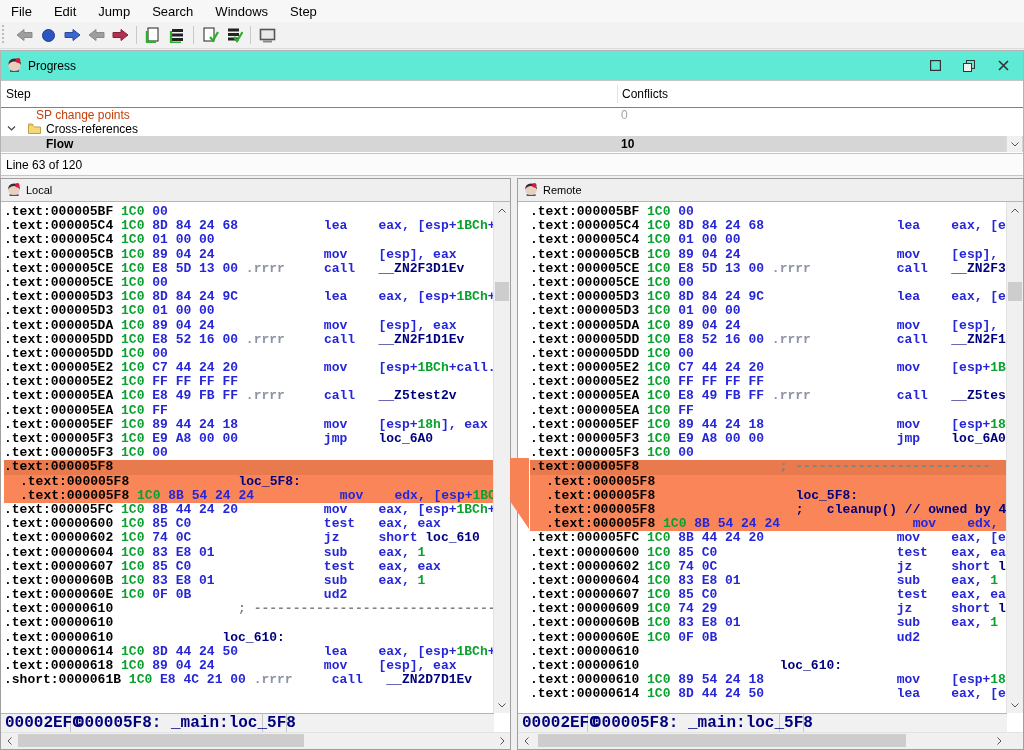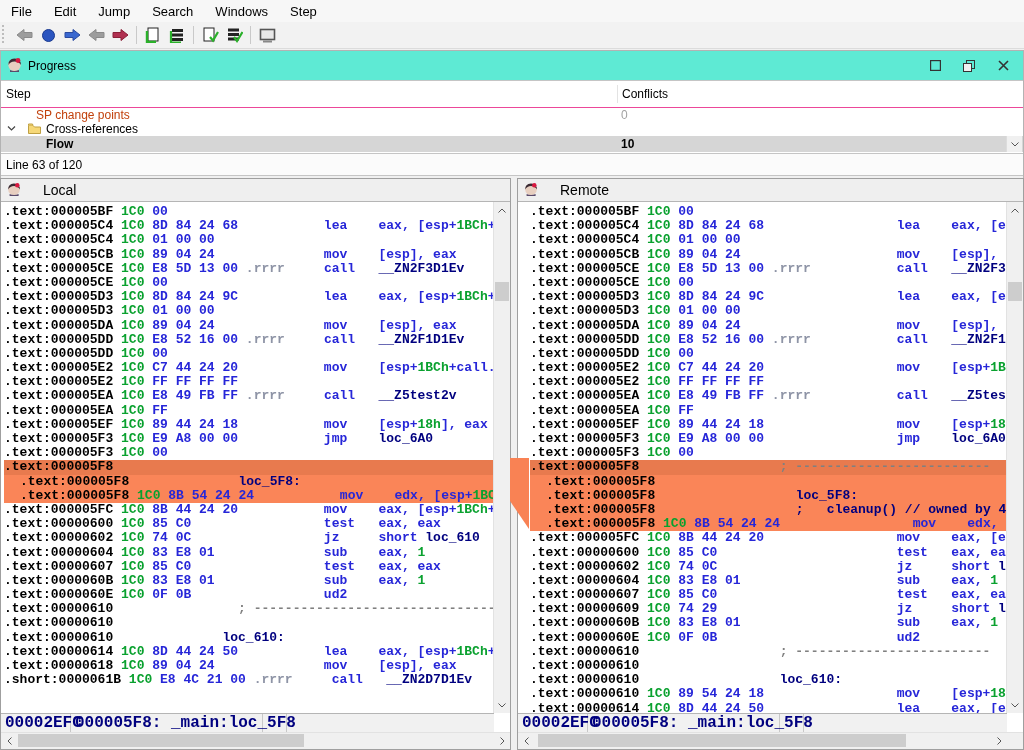--- a/index.html
+++ b/index.html
@@ -32,21 +32,21 @@
   .tree-chevron{position:absolute;left:6px;top:1px;}
   .tree-folder{position:absolute;left:27px;top:1px;}
   #tree-scrollbtn{position:absolute;right:1px;bottom:1px;width:15px;height:16px;background:#f0f0f0;border-left:1px solid #dcdcdc;display:flex;align-items:center;justify-content:center;}
   
   #linebar{height:21px;background:#fbfbfb;border-bottom:1px solid #c5c5c5;display:flex;align-items:center;padding-left:5px;}
   
   .pane{position:absolute;top:178px;height:572px;background:#fff;border:1px solid #9f9f9f;box-sizing:border-box;display:flex;flex-direction:column;}
   #pane-local{left:0;width:511px;}
   #pane-remote{left:517px;width:507px;}
   .pane-header{height:22px;background:#efefef;border-bottom:1px solid #b5b5b5;display:flex;align-items:center;flex:0 0 22px;}
-  .pane-header .ptitle{margin-left:22px;font-size:14px;}
+  .pane-header .ptitle{margin-left:5px;font-size:11px;}
   .pane-main{position:relative;flex:1;overflow:hidden;}
   .listing{position:absolute;left:0;top:0;right:16px;bottom:0;overflow:hidden;padding-top:3px;background:#fff;}
   #pane-local .listing{padding-left:3px;}
   #pane-remote .listing{padding-left:12px;}
   .ln{height:14.2px;line-height:14.2px;white-space:pre;font-family:"Liberation Mono",monospace;font-size:13px;font-weight:bold;}
   .ln.hl1{background:#e87a4e;}
   .ln.hl2{background:#fa8558;padding-left:16px;}
   .c-a{color:#000000;}
   .c-b{color:#2626d8;}
   .c-g{color:#0aa12f;}
@@ -347,21 +347,20 @@
         <div class="ln hl2"><span class="c-a">.text:000005F8</span><span class="c-b">                  </span><span class="c-n">;   cleanup() // owned by 4B7</span></div>
         <div class="ln hl2"><span class="c-a">.text:000005F8 </span><span class="c-g">1C0</span><span class="c-b"> 8B 54 24 24                 mov    edx, [esp+</span></div>
         <div class="ln"><span class="c-a">.text:000005FC </span><span class="c-g">1C0</span><span class="c-b"> 8B 44 24 20                 mov    eax, [esp+</span></div>
         <div class="ln"><span class="c-a">.text:00000600 </span><span class="c-g">1C0</span><span class="c-b"> 85 C0                       test   eax, eax</span></div>
         <div class="ln"><span class="c-a">.text:00000602 </span><span class="c-g">1C0</span><span class="c-b"> 74 0C                       jz     short </span><span class="c-n">loc_610</span></div>
         <div class="ln"><span class="c-a">.text:00000604 </span><span class="c-g">1C0</span><span class="c-b"> 83 E8 01                    sub    eax, </span><span class="c-g">1</span></div>
         <div class="ln"><span class="c-a">.text:00000607 </span><span class="c-g">1C0</span><span class="c-b"> 85 C0                       test   eax, eax</span></div>
         <div class="ln"><span class="c-a">.text:00000609 </span><span class="c-g">1C0</span><span class="c-b"> 74 29                       jz     short </span><span class="c-n">loc_634</span></div>
         <div class="ln"><span class="c-a">.text:0000060B </span><span class="c-g">1C0</span><span class="c-b"> 83 E8 01                    sub    eax, </span><span class="c-g">1</span></div>
         <div class="ln"><span class="c-a">.text:0000060E </span><span class="c-g">1C0</span><span class="c-b"> 0F 0B                       ud2</span></div>
-        <div class="ln"><span class="c-a">.text:00000610</span><span class="c-d">                  ; -------------------------</span></div>
         <div class="ln"><span class="c-a">.text:00000610</span></div>
         <div class="ln"><span class="c-a">.text:00000610</span><span class="c-b">                  </span><span class="c-n">loc_610:</span></div>
         <div class="ln"><span class="c-a">.text:00000610 </span><span class="c-g">1C0</span><span class="c-b"> 89 54 24 18                 mov    [esp+</span><span class="c-g">18h</span></div>
         <div class="ln"><span class="c-a">.text:00000614 </span><span class="c-g">1C0</span><span class="c-b"> 8D 44 24 50                 lea    eax, [esp+</span></div>
       </div>
     <div class="vscroll">
       <div class="sbtn up">
           <svg width="8" height="5">
             <path d="M0.5 4.5 L4 1 L7.5 4.5" fill="none" stroke="#555"></path>
           </svg>

